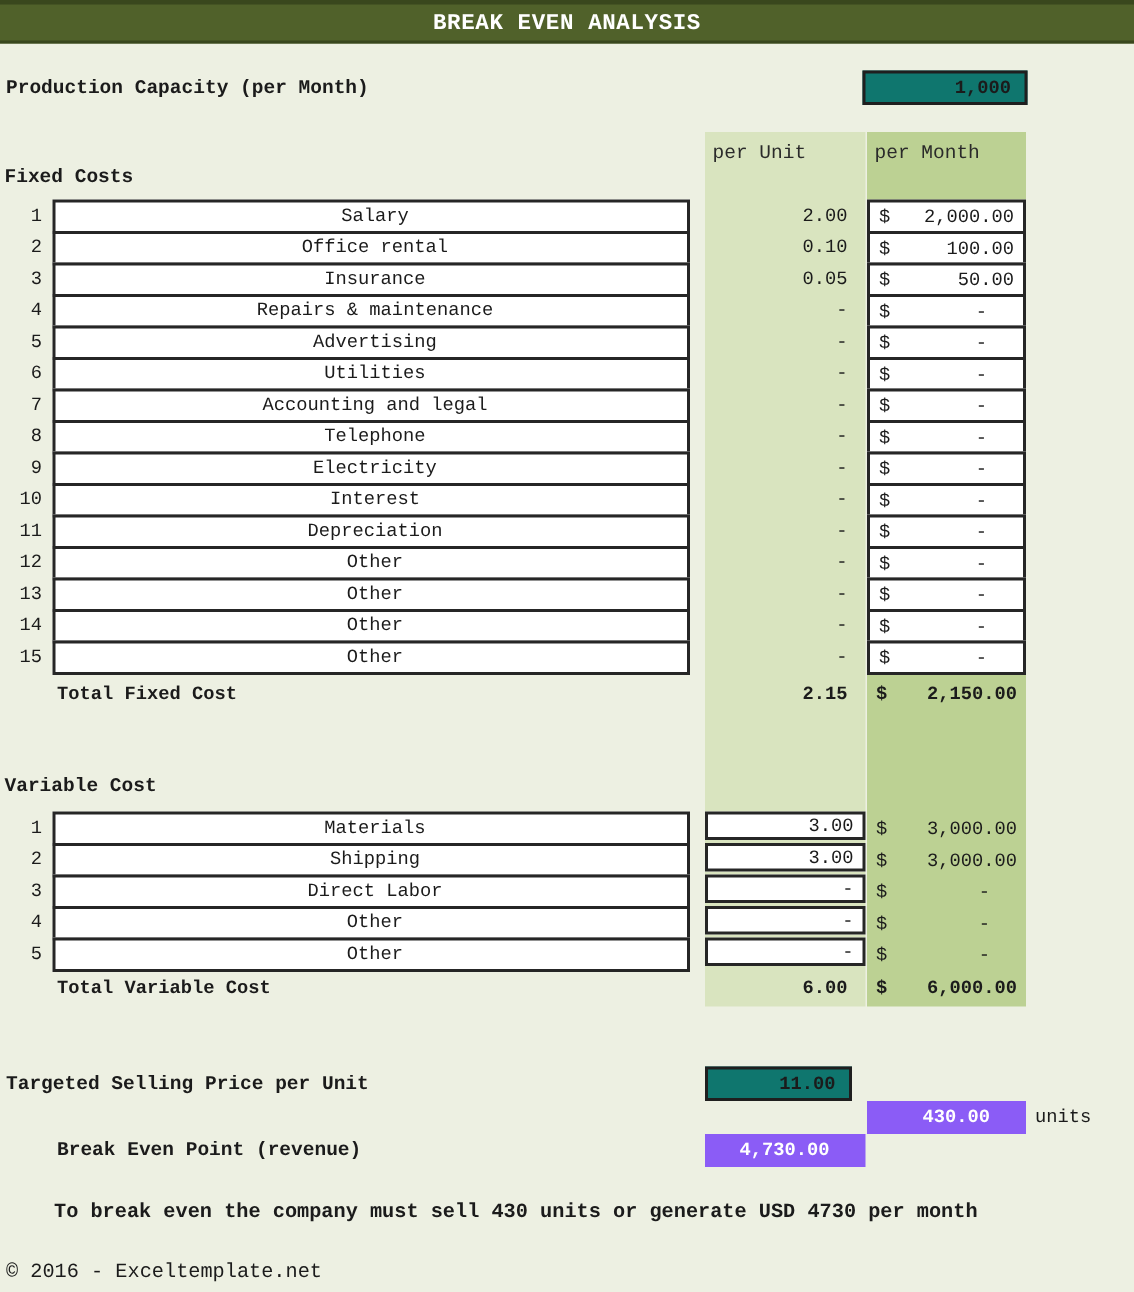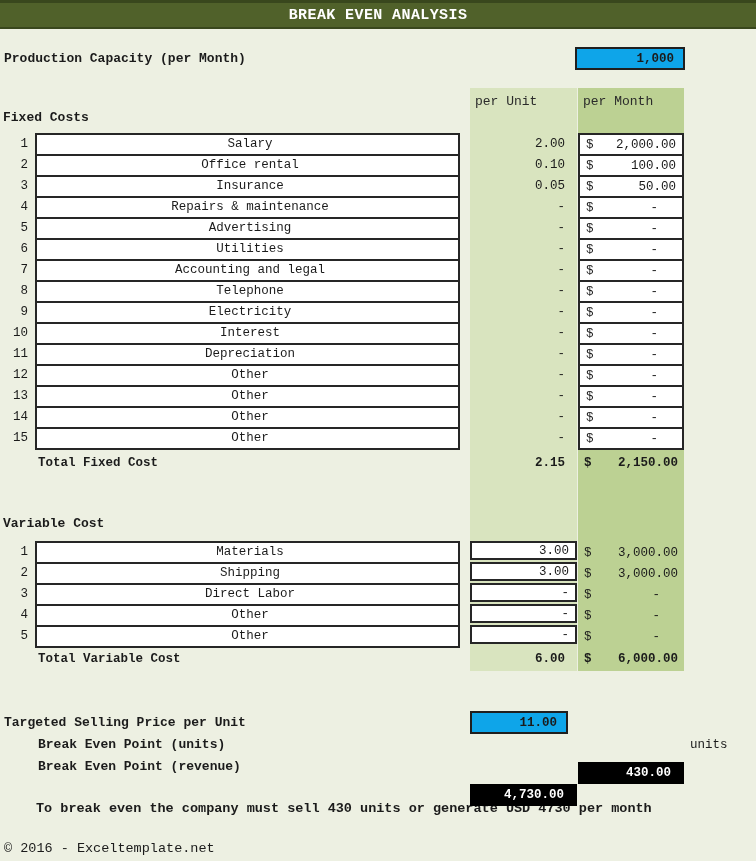--- a/index.html
+++ b/index.html
@@ -20,21 +20,21 @@
   .band { position:absolute; top:88px; height:583px; z-index:0; }
   .band.unit  { left:470px; width:107px; background:#d9e4bf; }
   .band.month { left:578px; width:106px; background:#bcd193; }
   .colhead { position:absolute; top:90px; height:24px; line-height:24px; z-index:2; color:#2a2a2a; font-size:13px; }
   .colhead.unit  { left:475px; }
   .colhead.month { left:583px; }
 
   .blabel { position:absolute; font-weight:bold; font-size:13px; z-index:2; }
 
   .pc-box, .sell-box {
-    position:absolute; box-sizing:border-box; background:#0ea5e9; border:2px solid #1f1f1f;
+    position:absolute; box-sizing:border-box; background:#0f766e; border:2px solid #1f1f1f;
     display:flex; align-items:center; justify-content:flex-end; padding-right:9px;
     font-weight:bold; z-index:3;
   }
 
   
   .rows { position:absolute; left:0; width:756px; z-index:2; }
   .row { position:relative; height:23px; }
   .row + .row { margin-top:-2px; }
   .row .num { position:absolute; left:0; top:0; width:28px; height:23px; line-height:23px; text-align:right; }
   .row .name-box {
@@ -63,22 +63,22 @@
 
   
   .total-row { position:absolute; left:0; width:756px; height:23px; z-index:2; font-weight:bold; }
   .total-row .tlabel { position:absolute; left:38px; top:0; height:23px; line-height:23px; }
   .total-row .unit-val { position:absolute; left:470px; top:0; width:95px; height:23px; line-height:23px; text-align:right; }
   .total-row .cur { position:absolute; left:584px; top:0; height:23px; line-height:23px; padding:0; }
   .total-row .amt { position:absolute; right:78px; top:0; height:23px; line-height:23px; padding:0; }
 
   
   .bep-box {
-    position:absolute; box-sizing:border-box; background:#000000; color:#ffffff; font-weight:bold;
-    display:flex; align-items:center; justify-content:flex-end; padding-right:13px; z-index:3;margin-top:28px;
+    position:absolute; box-sizing:border-box; background:#8b5cf6; color:#ffffff; font-weight:bold;
+    display:flex; align-items:center; justify-content:flex-end; padding-right:24px; z-index:3;
   }
   .suffix { position:absolute; z-index:2; }
   .summary { position:absolute; left:36px; top:801px; font-weight:bold; font-size:13.5px; z-index:2; }
   .footer { position:absolute; left:4px; top:841px; font-size:13.5px; z-index:2; }
 </style>
 </head>
 <body>
 
 <div class="page">
 
@@ -296,21 +296,20 @@
   <div class="total-row" style="top:648px;">
     <span class="tlabel">Total Variable Cost</span>
     <span class="unit-val">6.00</span>
     <span class="cur">$</span>
     <span class="amt">6,000.00</span>
   </div>
 
   <span class="blabel" style="left:4px; top:711px; line-height:23px;">Targeted Selling Price per Unit</span>
   <div class="sell-box" style="left:470px; top:711px; width:98px; height:23px;">11.00</div>
 
-  <span class="blabel" style="left:38px; top:734px; line-height:22px;">Break Even Point (units)</span>
   <div class="bep-box" style="left:578px; top:734px; width:106px; height:22px;">430.00</div>
   <span class="suffix" style="left:690px; top:734px; line-height:22px;">units</span>
 
   <span class="blabel" style="left:38px; top:756px; line-height:22px;">Break Even Point (revenue)</span>
   <div class="bep-box" style="left:470px; top:756px; width:107px; height:22px;">4,730.00</div>
 
   <div class="summary">To break even the company must sell 430 units or generate USD 4730 per month</div>
   <div class="footer">© 2016 - Exceltemplate.net</div>
 
 </div>

